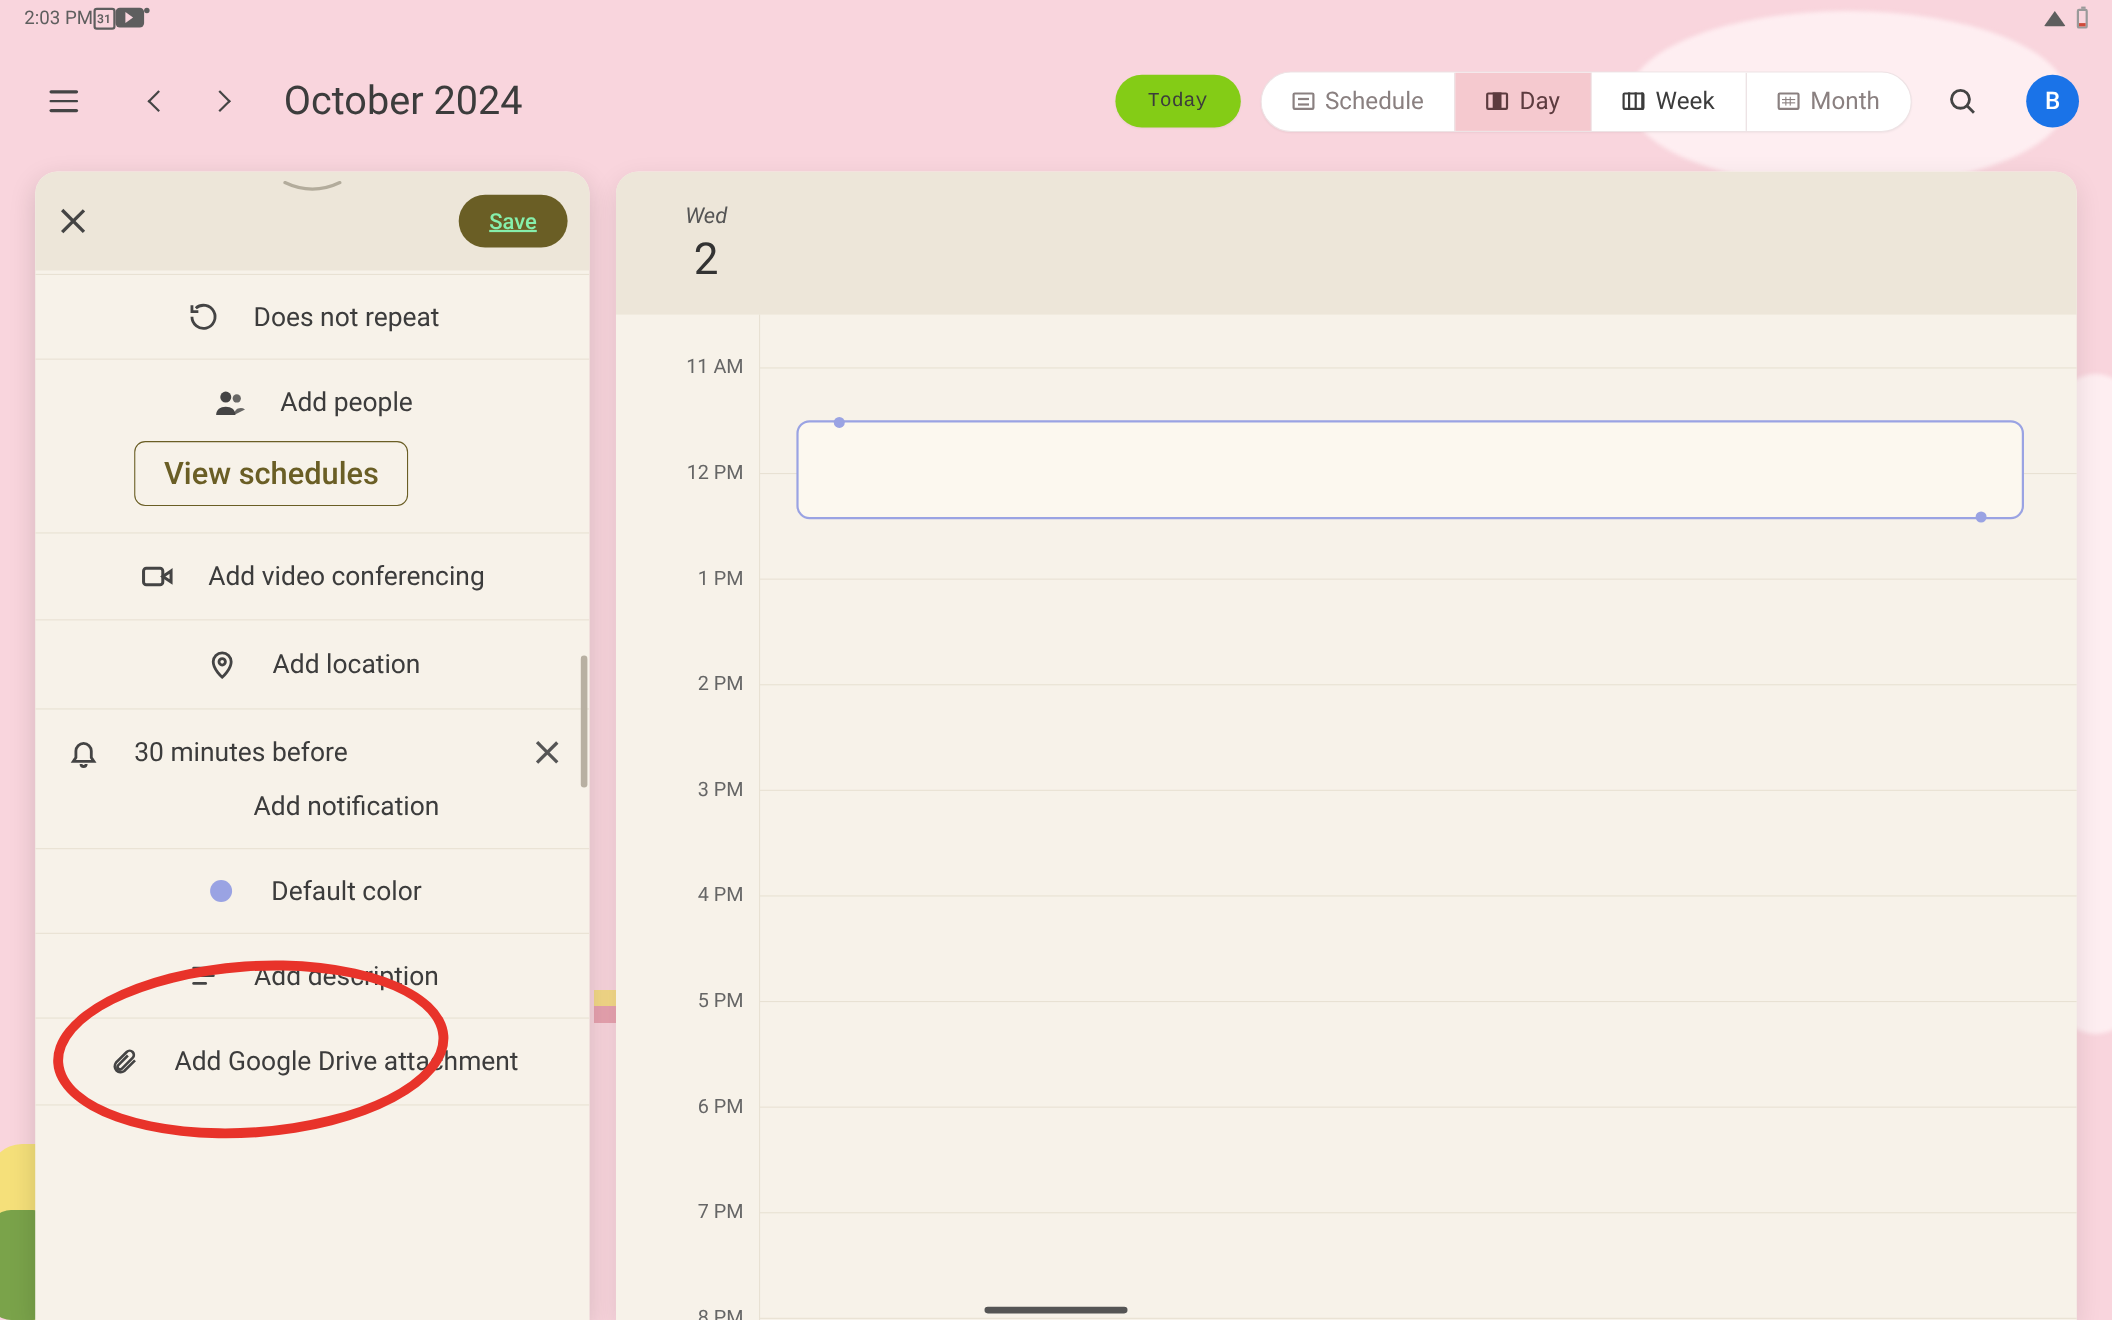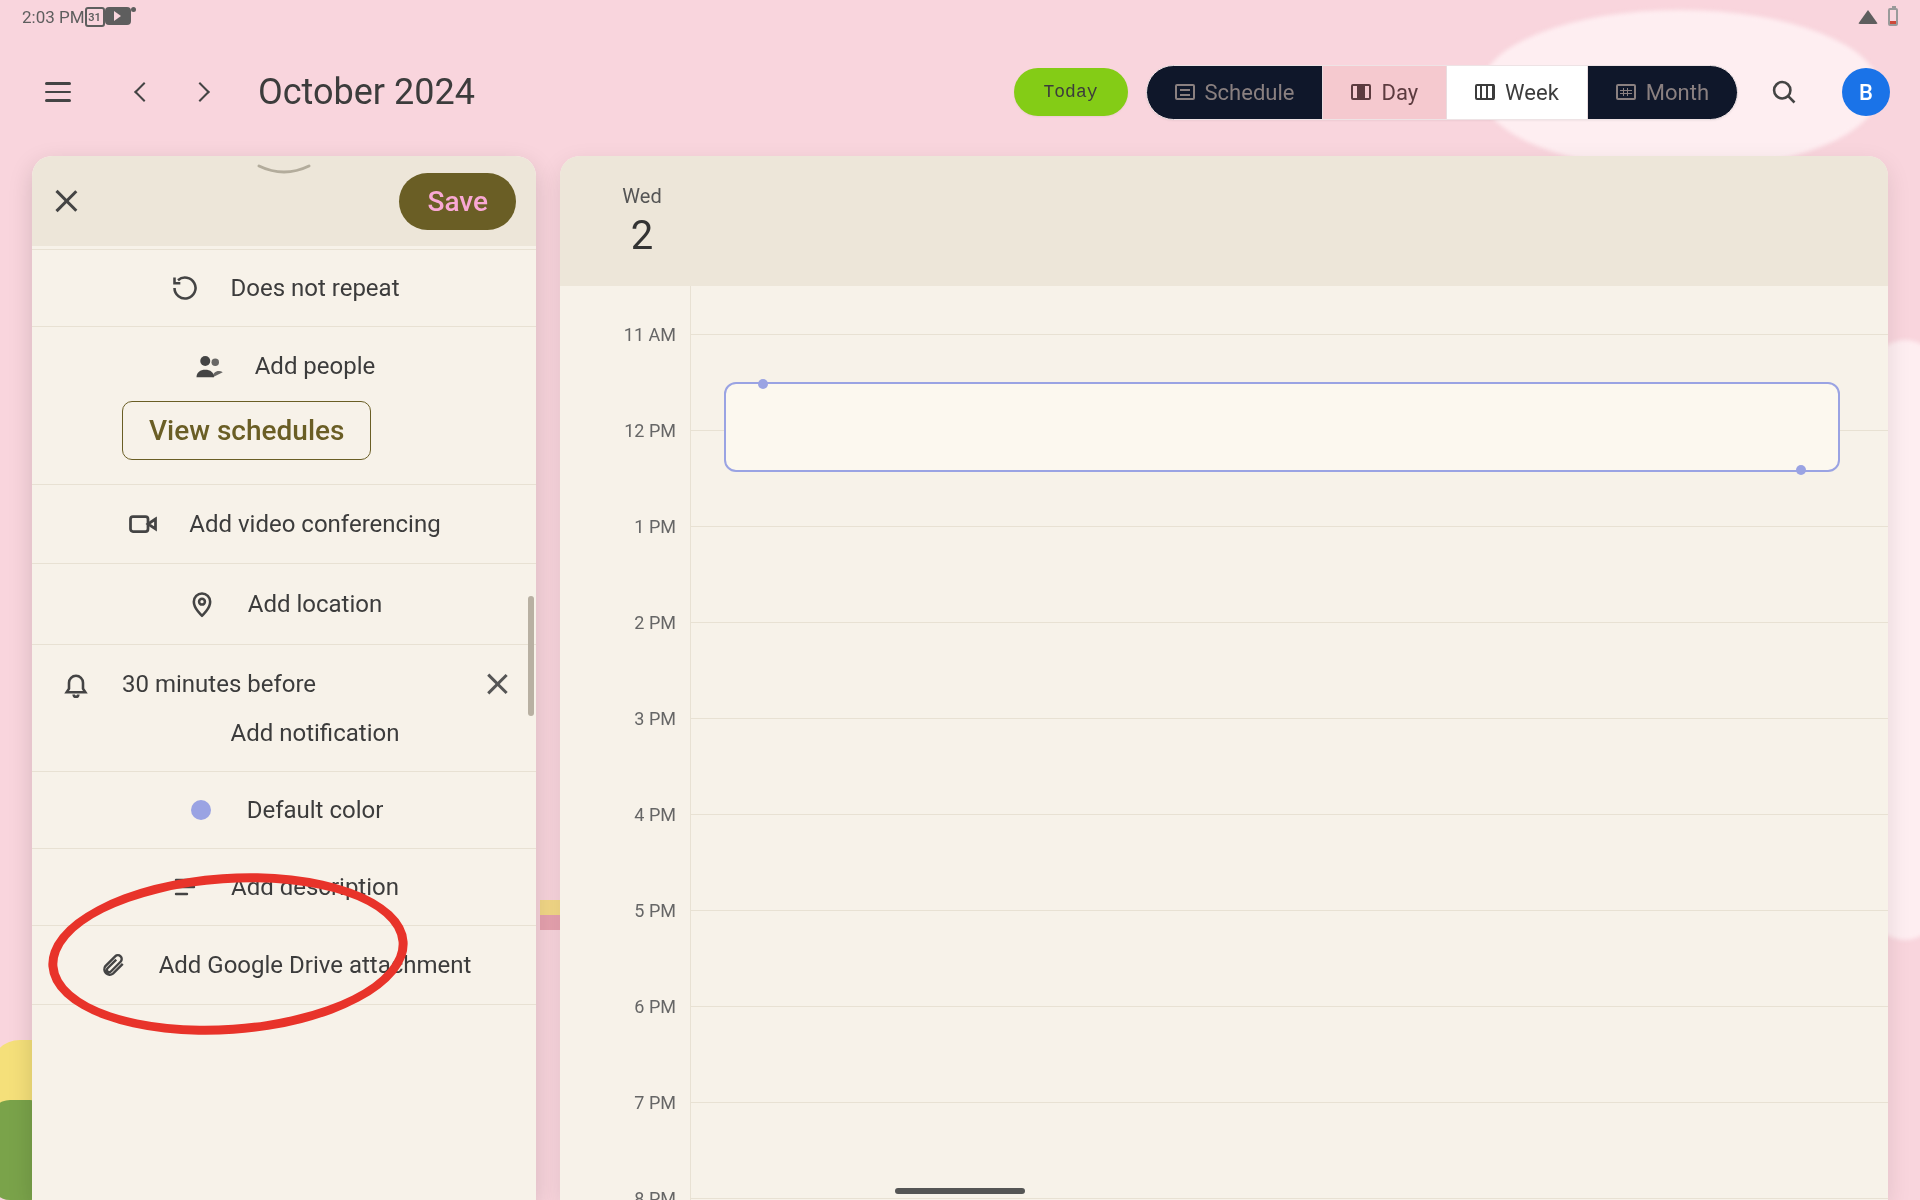--- a/index.html
+++ b/index.html
@@ -32,21 +32,21 @@
   .iconbtn { width:56px; height:56px; display:flex; align-items:center; justify-content:center; border-radius:50%; cursor:pointer; }
   .hamburger { display:flex; flex-direction:column; gap:6px; }
   .hamburger span { width:26px; height:2.5px; background:#444; border-radius:2px; }
   .chev { width:14px; height:14px; border-left:2.5px solid #444; border-bottom:2.5px solid #444; }
   .chev.left { transform:rotate(45deg); }
   .chev.right { transform:rotate(-135deg); }
   .title { font-size:36px; color:#3c3c3c; margin-left:30px; font-weight:400; }
 
   .segwrap { margin-left:auto; display:flex; align-items:center; gap:18px; }
   .today-btn { background:#84cc16; padding:14px 30px; border-radius:40px; font-size:18px; color:#3c3c3c; cursor:pointer; box-shadow:0 1px 2px rgba(0,0,0,0.05);font-family:Liberation Mono, monospace; }
-  .seggroup { display:flex; background:#0f172a; border-radius:40px; overflow:hidden; box-shadow:0 1px 2px rgba(0,0,0,0.05); border:1px solid #eee3e5;justify-content:space-between; }
+  .seggroup { display:flex; background:#ffffff; border-radius:40px; overflow:hidden; box-shadow:0 1px 2px rgba(0,0,0,0.05); border:1px solid #eee3e5;justify-content:space-between; }
   .seg { display:flex; align-items:center; gap:10px; padding:14px 28px; font-size:22px; color:#8a8080; cursor:pointer; border-right:1px solid #e9dcdf; }
   .seg:last-child { border-right:none; }
   .seg.active1 { background:#f5c9cf; color:#5c3b3f; }
   .seg.active2 { background:#ffffff; color:#3c3c3c; }
   .segicon { width:20px; height:16px; border:2px solid currentColor; border-radius:2px; position:relative; display:inline-block; }
   .segicon.sched::after { content:''; position:absolute; top:3px; left:3px; right:3px; height:2px; background:currentColor; box-shadow:0 5px 0 currentColor; }
   .segicon.day::after { content:''; position:absolute; top:-2px; bottom:-2px; left:4px; width:8px; background:currentColor; }
   .segicon.week::after { content:''; position:absolute; top:-2px; bottom:-2px; left:3px; width:2px; background:currentColor; box-shadow:6px 0 0 currentColor, 12px 0 0 currentColor; }
   .segicon.month::after { content:''; position:absolute; inset:2px; background:linear-gradient(currentColor,currentColor) 0 33%/100% 1px no-repeat, linear-gradient(currentColor,currentColor) 0 66%/100% 1px no-repeat, linear-gradient(currentColor,currentColor) 33% 0/1px 100% no-repeat, linear-gradient(currentColor,currentColor) 66% 0/1px 100% no-repeat; }
 
@@ -58,21 +58,21 @@
 
   
   .panel { width:504px; background:#f7f2e9; border-radius:20px 20px 0 0; box-shadow:0 8px 24px rgba(0,0,0,0.15); overflow:hidden; display:flex; flex-direction:column; position:relative; }
   .panel-head { height:90px; background:#ede6d9; display:flex; align-items:center; padding:0 20px; border-radius:20px 20px 0 0; }
   .handle { position:absolute; top:4px; left:50%; transform:translateX(-50%); width:70px; height:20px; }
   .handle svg { width:100%; height:100%; }
   .close-x { width:28px; height:28px; position:relative; cursor:pointer; }
   .close-x::before, .close-x::after { content:''; position:absolute; left:13px; top:0; width:2.5px; height:28px; background:#444; }
   .close-x::before { transform:rotate(45deg); }
   .close-x::after  { transform:rotate(-45deg); }
-  .save-btn { margin-left:auto; background:#6a5e25; color:#f9a8d4; padding:12px 28px; border-radius:30px; font-size:28px; cursor:pointer; font-weight:500; }
+  .save-btn { margin-left:auto; background:#6a5e25; color:#86efac; padding:12px 28px; border-radius:30px; font-size:20px; cursor:pointer; font-weight:500;text-decoration:underline; }
 
   .panel-body { flex:1; overflow-y:auto; position:relative; }
   .scroll-indicator { position:absolute; right:2px; top:350px; width:6px; height:120px; background:#b8b0a2; border-radius:3px; }
   .row { display:flex; align-items:center; padding:24px 28px; gap:30px; border-bottom:1px solid #e8e1d3; cursor:pointer; font-size:24px; color:#3c3c3c;justify-content:center; }
   .row.noborder { border-bottom:none; padding-bottom:10px; }
   .rowicon { width:32px; display:flex; align-items:center; justify-content:center; flex-shrink:0; }
   .subrow { padding:10px 28px 24px 90px; border-bottom:1px solid #e8e1d3; }
   .outlinebtn { display:inline-block; border:1.5px solid #6a5e25; color:#6a5e25; padding:12px 26px; border-radius:10px; font-size:28px; cursor:pointer; font-weight:500; }
   .row .trailing { margin-left:auto; }
   .mini-x { width:22px; height:22px; position:relative; cursor:pointer; }
@@ -80,21 +80,21 @@
   .mini-x::before{transform:rotate(45deg);} .mini-x::after{transform:rotate(-45deg);}
   .colordot { width:20px; height:20px; border-radius:50%; background:#9aa3e3; }
 
   
   .annot { position:absolute; border:9px solid #e8332a; border-radius:50%; pointer-events:none; }
 
   
   .calwrap { flex:1; background:#f7f2e9; border-radius:20px 20px 0 0; box-shadow:0 8px 24px rgba(0,0,0,0.1); overflow:hidden; display:flex; flex-direction:column; position:relative; }
   .calhead { height:130px; background:#ede6d9; display:flex; padding-left:34px; }
   .daycol-head { width:96px; display:flex; flex-direction:column; align-items:center; justify-content:center; }
-  .dayname { font-size:20px; color:#555; }
+  .dayname { font-size:20px; color:#555;font-style:italic; }
   .daynum { font-size:40px; color:#333; font-weight:400; margin-top:4px; }
   .calbody { flex:1; position:relative; padding-left:130px; }
   .timelabel { position:absolute; left:0; width:116px; text-align:right; font-size:18px; color:#666; transform:translateY(-50%); }
   .gridline { position:absolute; left:130px; right:0; border-top:1px solid #e8e1d3; }
   .vline { position:absolute; top:0; bottom:0; left:130px; border-left:1px solid #e8e1d3; }
   .event { position:absolute; border:2px solid #9aa3e3; background:#fcf8ef; border-radius:12px; }
   .event .handle-dot { position:absolute; width:10px; height:10px; background:#9aa3e3; border-radius:50%; }
   .event .h-top { top:-5px; left:32px; }
   .event .h-bot { bottom:-5px; right:32px; }
 

